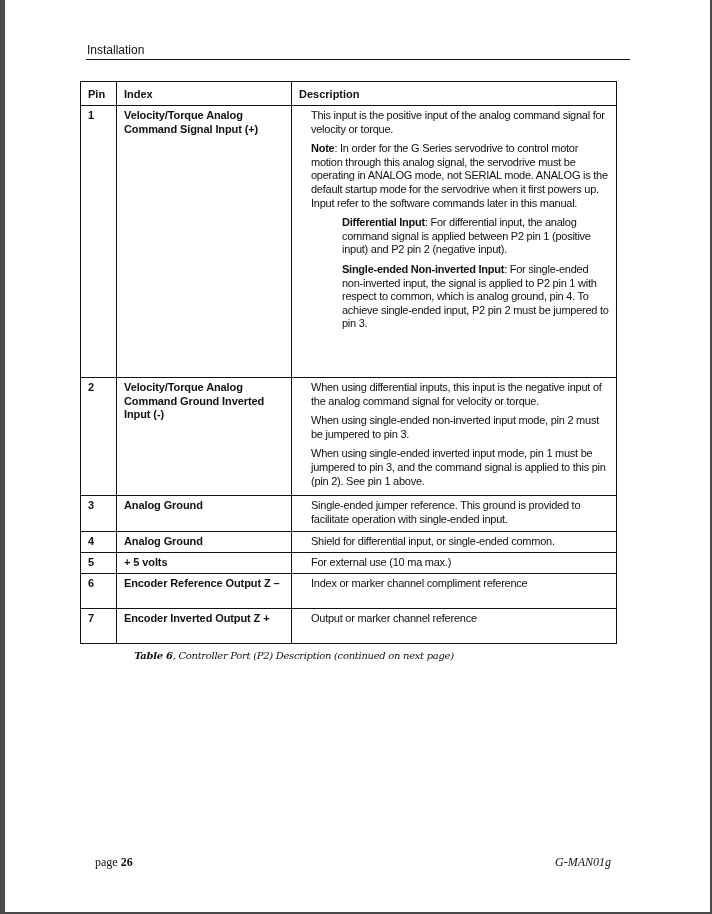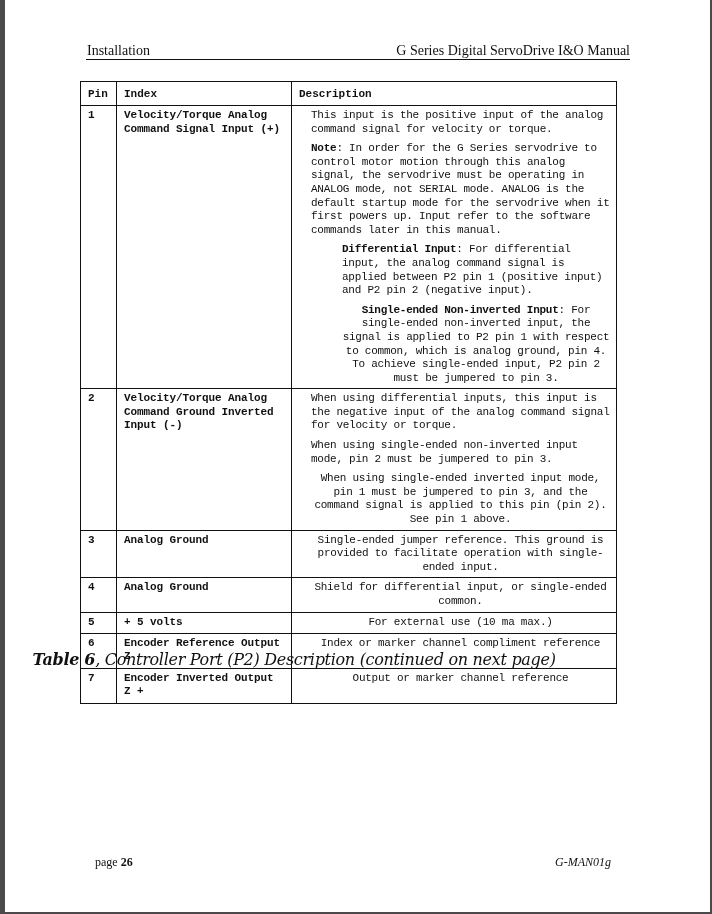--- a/index.html
+++ b/index.html
@@ -7,64 +7,63 @@
     width: 712px; height: 914px; overflow: hidden;
     background: #ffffff;
     font-family: "DejaVu Serif", "Liberation Serif", serif;
     color: #111;
     position: relative;
   }
   .frame-left { position: absolute; left: 0; top: 0; width: 5px; height: 914px; background: #4a4a4a; }
   .frame-right { position: absolute; right: 0; top: 0; width: 2px; height: 914px; background: #4a4a4a; }
   .frame-bottom { position: absolute; left: 0; bottom: 0; width: 712px; height: 2px; background: #4a4a4a; }
 
-  .hdr { position: absolute; top: 43px; left: 87px; width: 543px; height: 16px; font-size: 14px; font-family: Liberation Serif, serif; }
+  .hdr { position: absolute; top: 43px; left: 87px; width: 543px; height: 16px; font-size: 12px; font-family: Liberation Sans, sans-serif; }
   .hdr .l { position: absolute; left: 0; top: 0; }
   .hdr .r { position: absolute; right: 0; top: 0; }
   .hdr-rule { position: absolute; top: 59px; left: 86px; width: 544px; height: 1px; background: #111; }
 
   table.pins {
     position: absolute; top: 81px; left: 80px; width: 536px;
     border-collapse: collapse; font-size: 11px; line-height: 13.6px;
-    font-family: Liberation Mono, monospace;
+    font-family: Liberation Sans, sans-serif;
     table-layout: fixed;
   }
   table.pins td, table.pins th {
     border: 1px solid #111; vertical-align: top; text-align: left;
     padding: 3px 6px 3px 7px;
   }
   table.pins th { font-weight: bold; padding-top: 6px; padding-bottom: 0px; height: 17px; }
   col.c1 { width: 36px; } col.c2 { width: 175px; } col.c3 { width: 325px; }
   .pinno { font-weight: bold; }
   .sig { font-weight: bold; }
   .desc p { margin: 0 0 6px 12px; }
-  .desc p:last-child { margin-bottom: 0; text-align: center; }
+  .desc p:last-child { margin-bottom: 0; }
   .desc .ind { margin-left: 43px; }
   .desc b { font-weight: bold; }
   .desc { font-size: 11px; letter-spacing: -0.25px; }
   .sig { letter-spacing: -0.1px; }
 
-  .caption { position: absolute; top: 650px; left: 0; width: 588px; text-align: center; font-size: 16px; font-style: italic; font-family: "DejaVu Serif", serif; letter-spacing: -0.3px; }
+  .caption { position: absolute; top: 650px; left: 0; width: 588px; text-align: center; font-size: 10px; font-style: italic; font-family: "DejaVu Serif", serif; letter-spacing: -0.3px; }
   .caption b { font-weight: bold; }
 
   .ftr { position: absolute; top: 855px; left: 87px; width: 540px; font-size: 12px; font-family: "Liberation Serif", serif; }
   .ftr .l { position: absolute; left: 8px; top: 0; }
   .ftr .l b { font-weight: bold; }
   .ftr .r { position: absolute; right: 16px; top: 0; font-style: italic; }
 </style>
 </head>
 <body>
 
 <div class="frame-left"></div>
 <div class="frame-right"></div>
 <div class="frame-bottom"></div>
 
 <div class="hdr">
   <span class="l">Installation</span>
-  <span class="r">G Series Digital ServoDrive I&amp;O Manual</span>
 </div>
 <div class="hdr-rule"></div>
 
 <table class="pins">
   <colgroup>
       <col class="c1">
       <col class="c2">
       <col class="c3">
     </colgroup>
   <thead>

